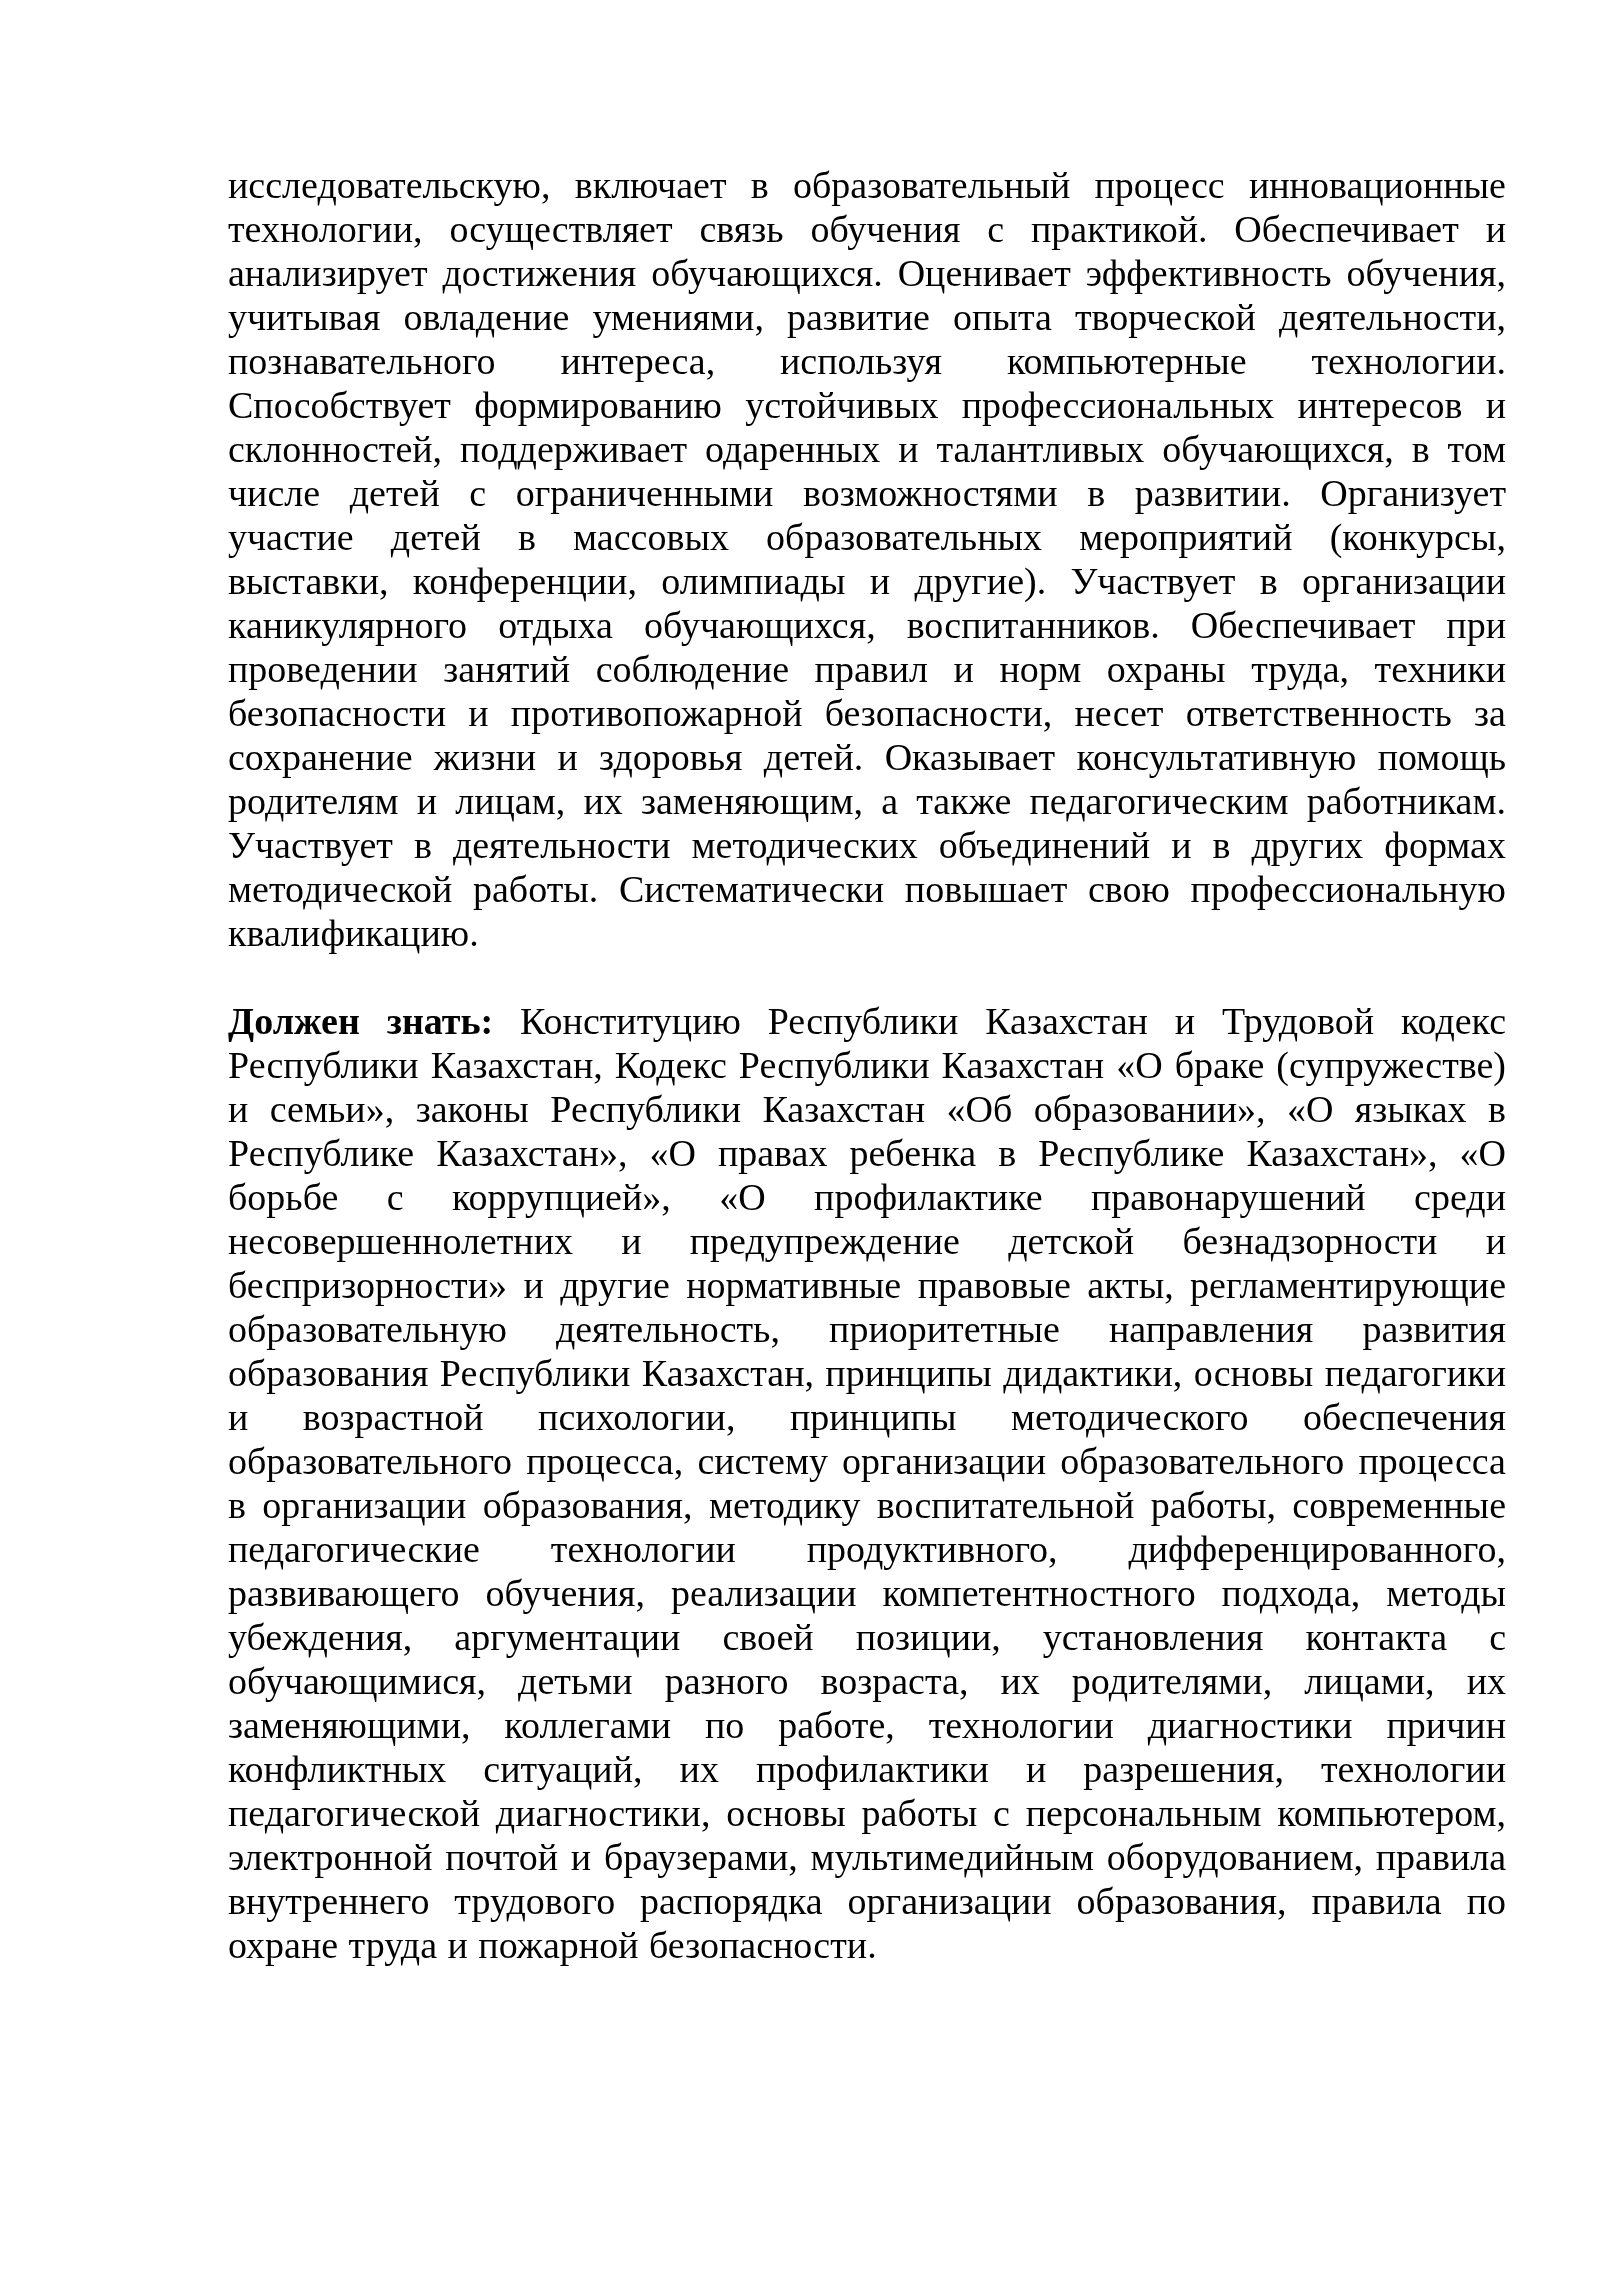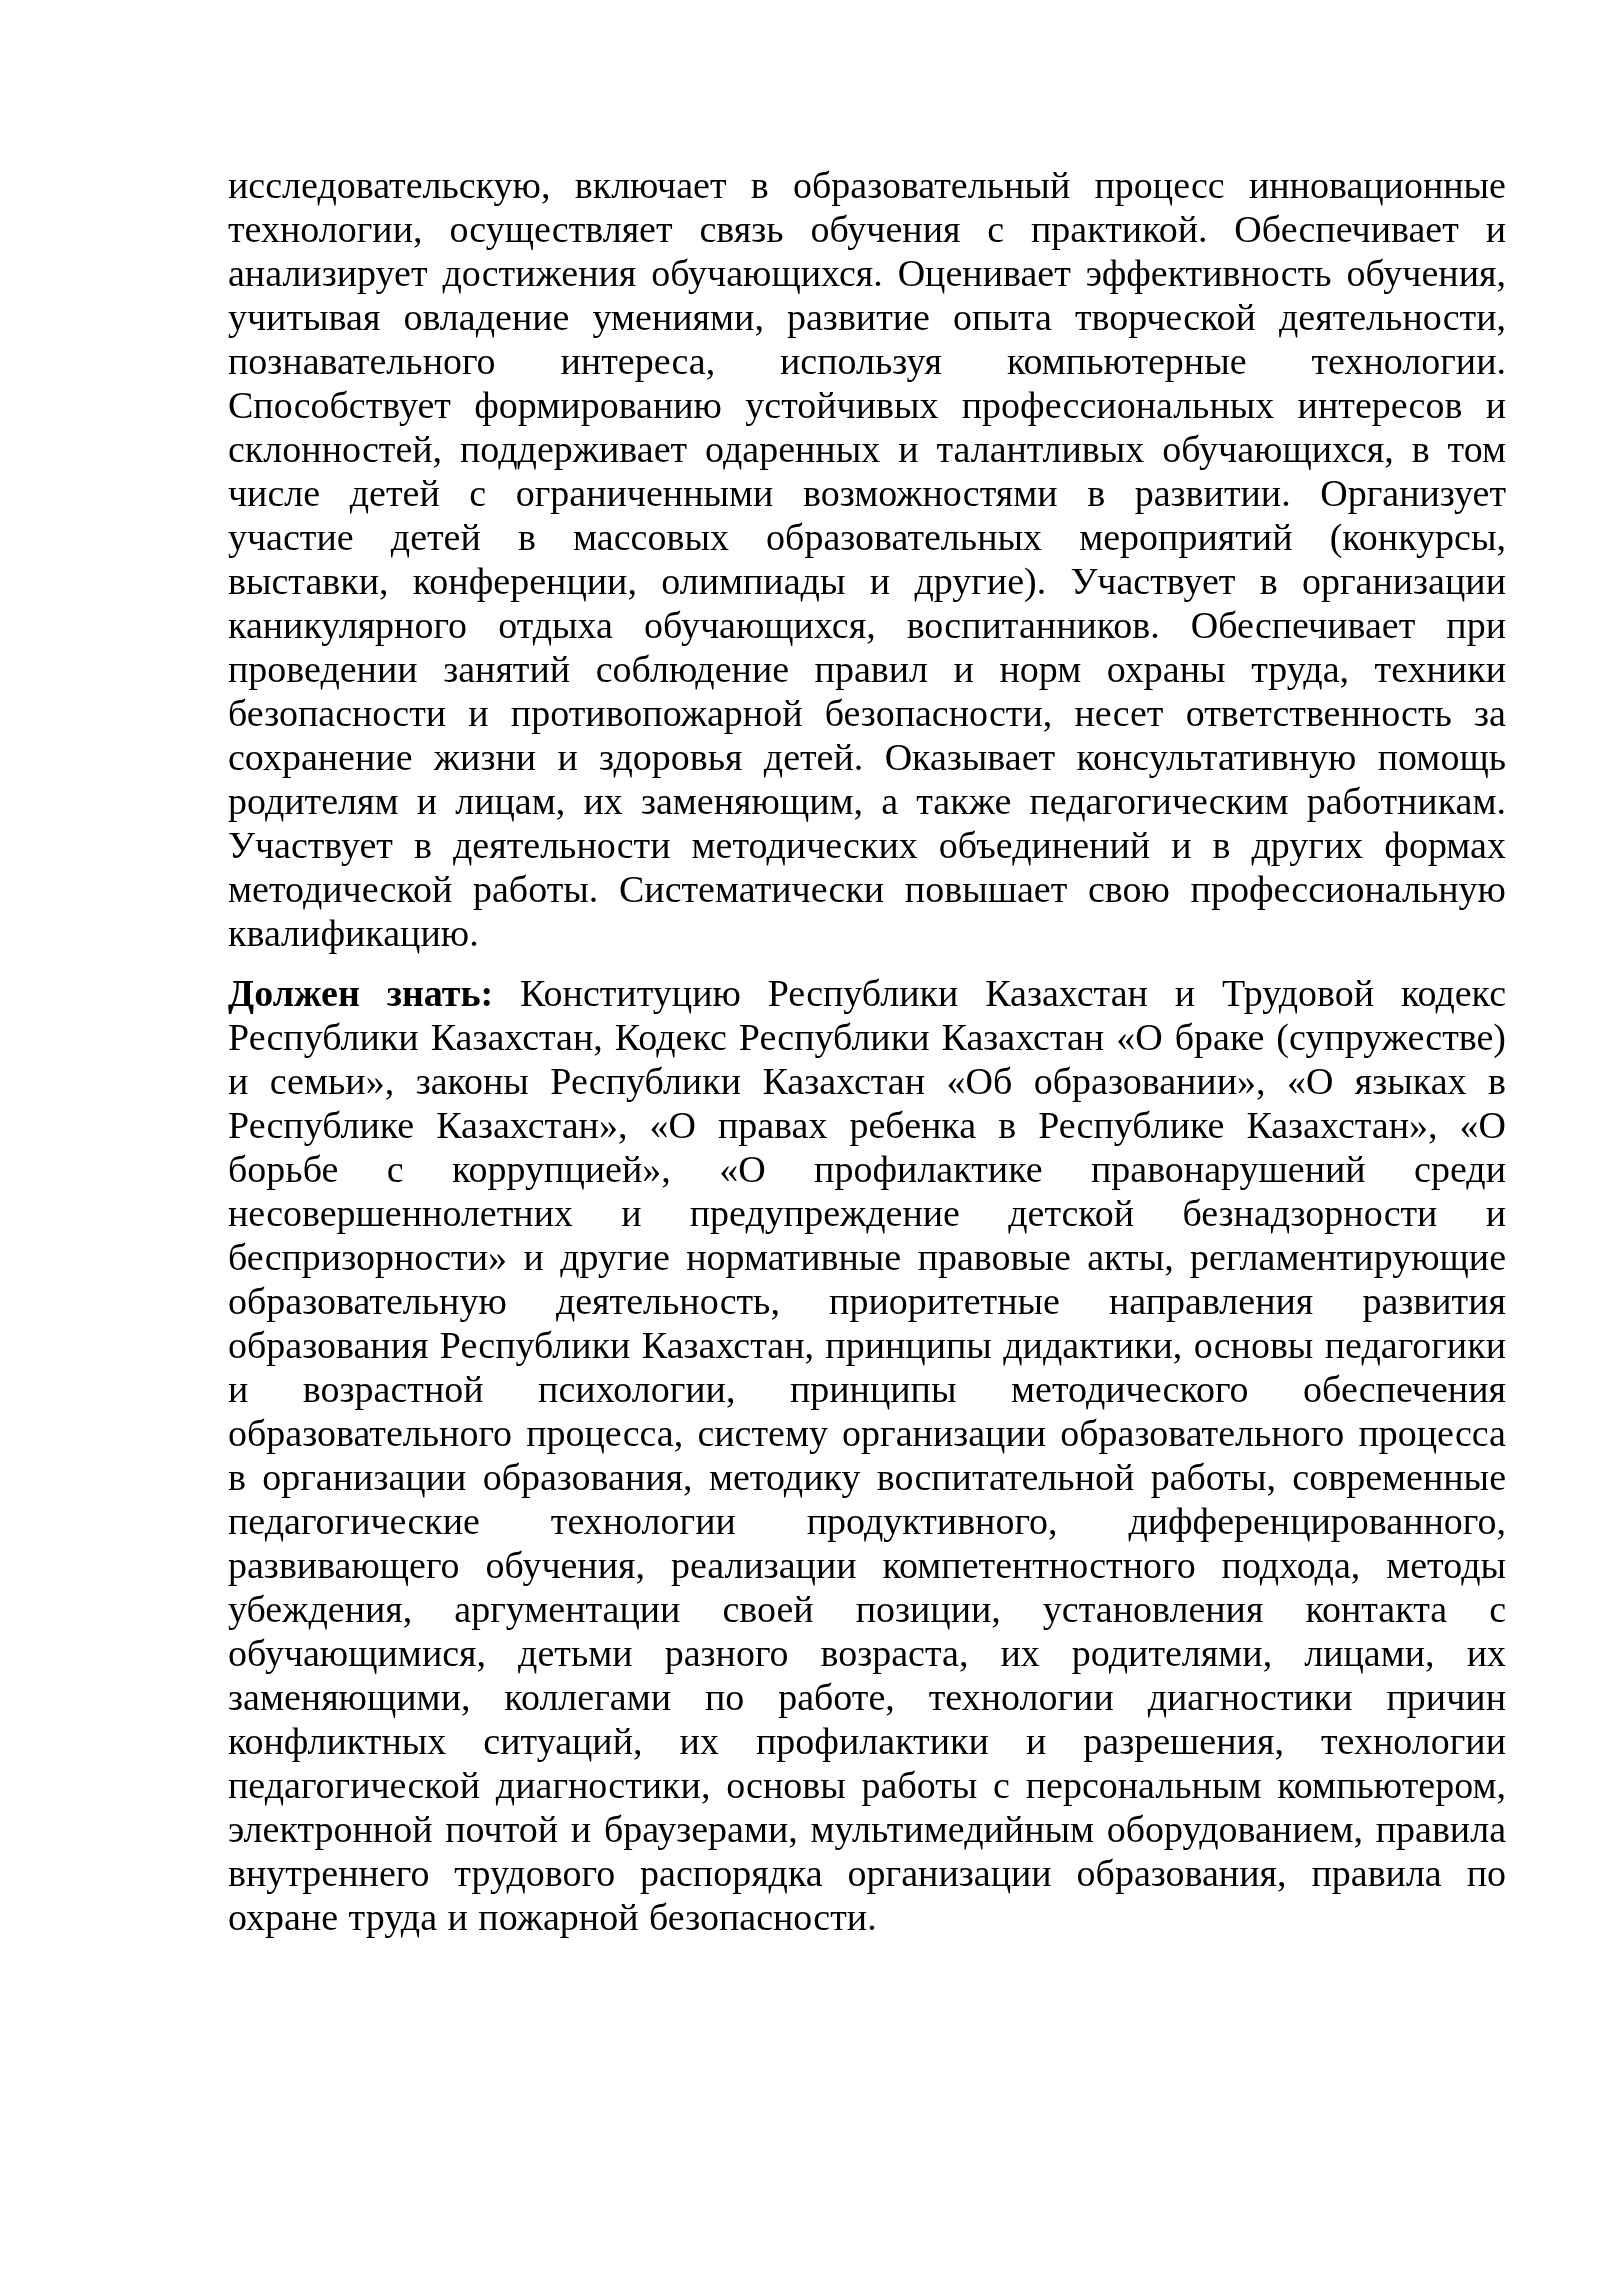--- a/index.html
+++ b/index.html
@@ -29,21 +29,21 @@
     margin: 0;
     font-family: "Liberation Serif", "DejaVu Serif", serif;
     font-size: 38px;
     line-height: 44px;
     color: #000000;
     text-align: justify;
     text-justify: inter-word;
     word-spacing: 1px;
   }
   .content p.para-gap {
-    margin-top: 16px;
+    margin-top: 44px;
   }
   .bold-lead {
     font-weight: bold;
   }
 </style>
 </head>
 <body>
 
 <div class="page">
   <div class="content">

